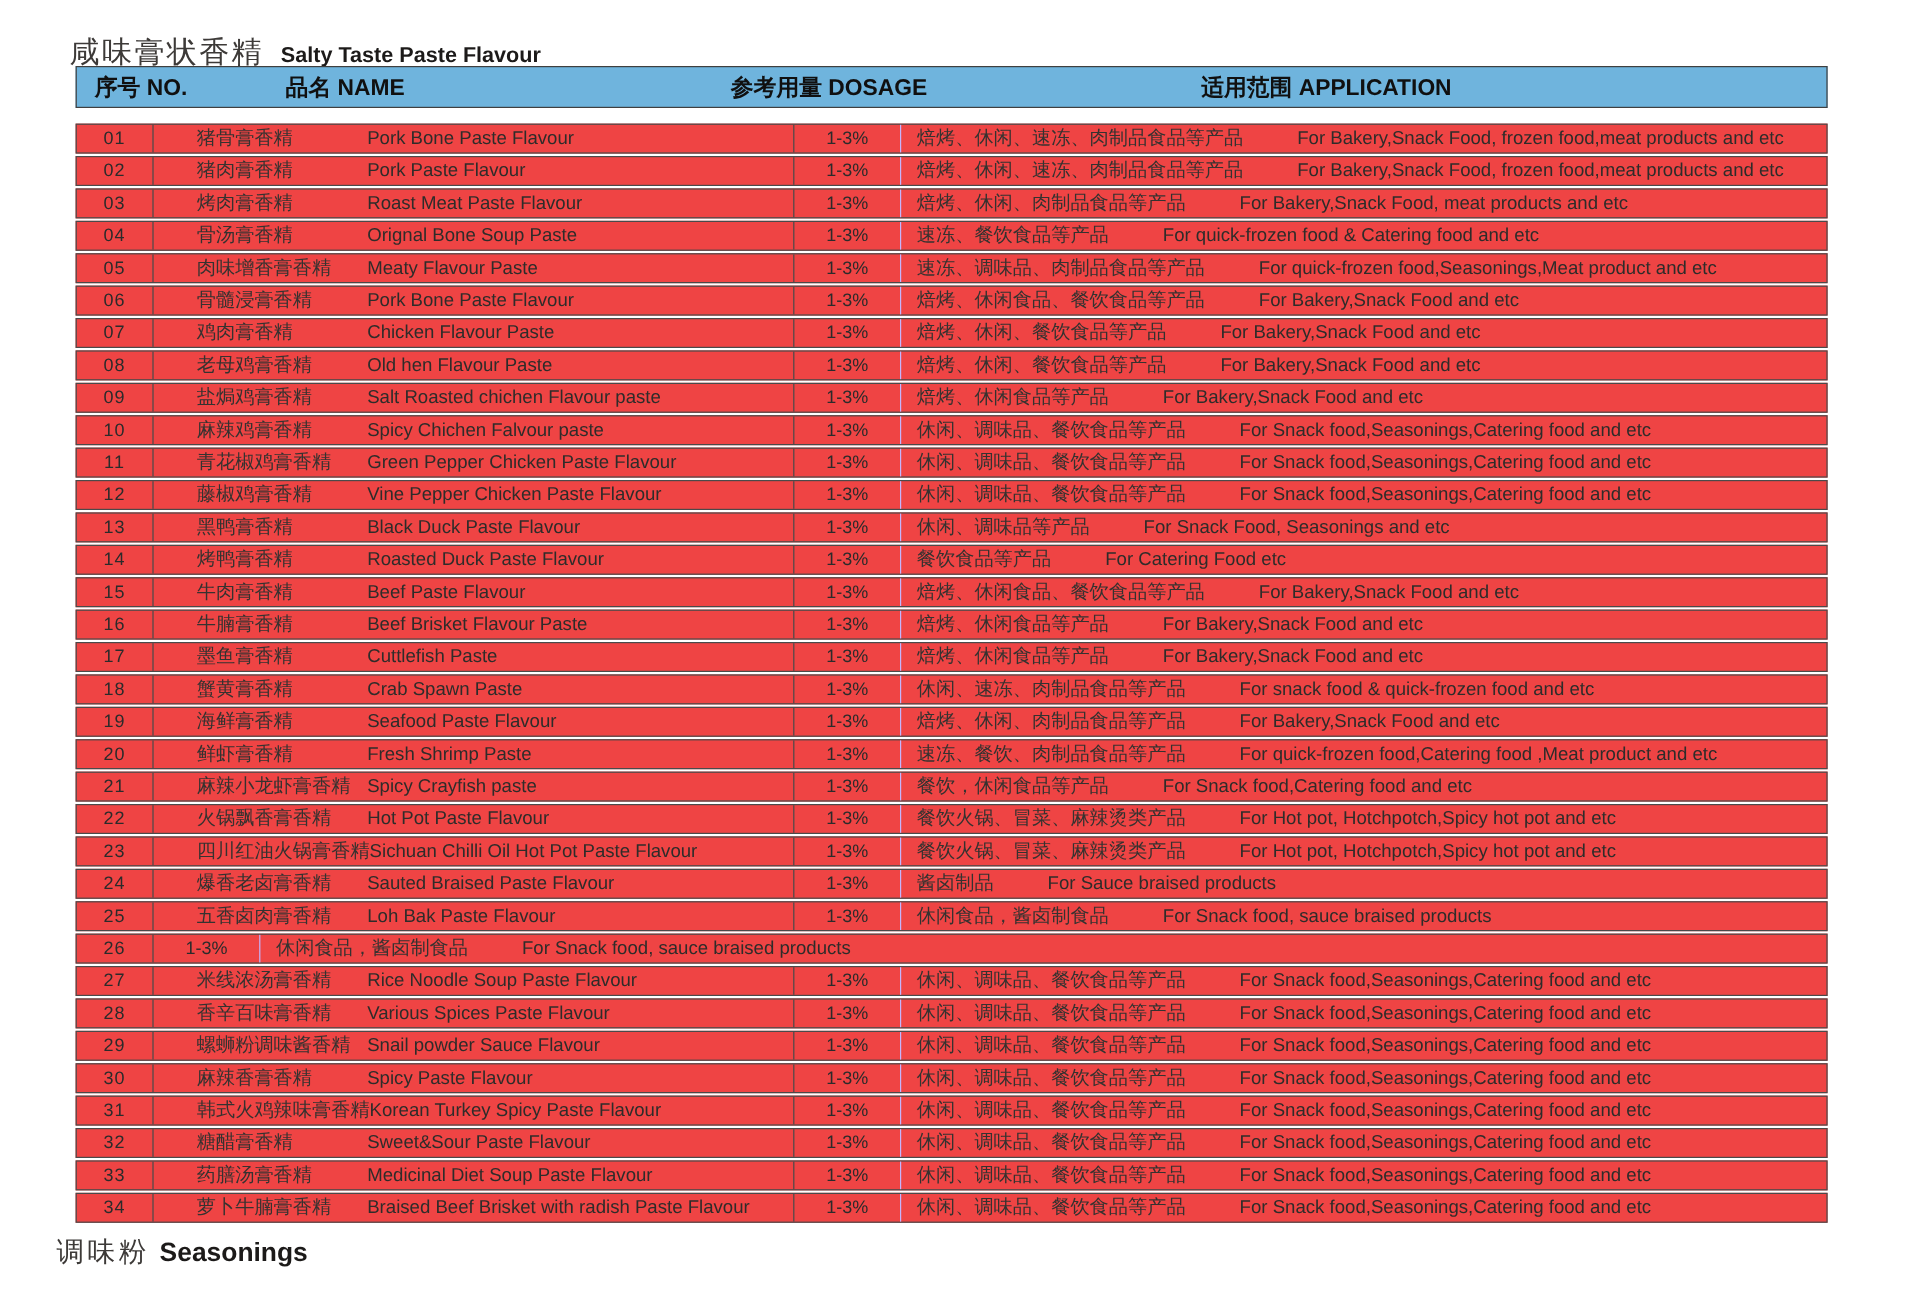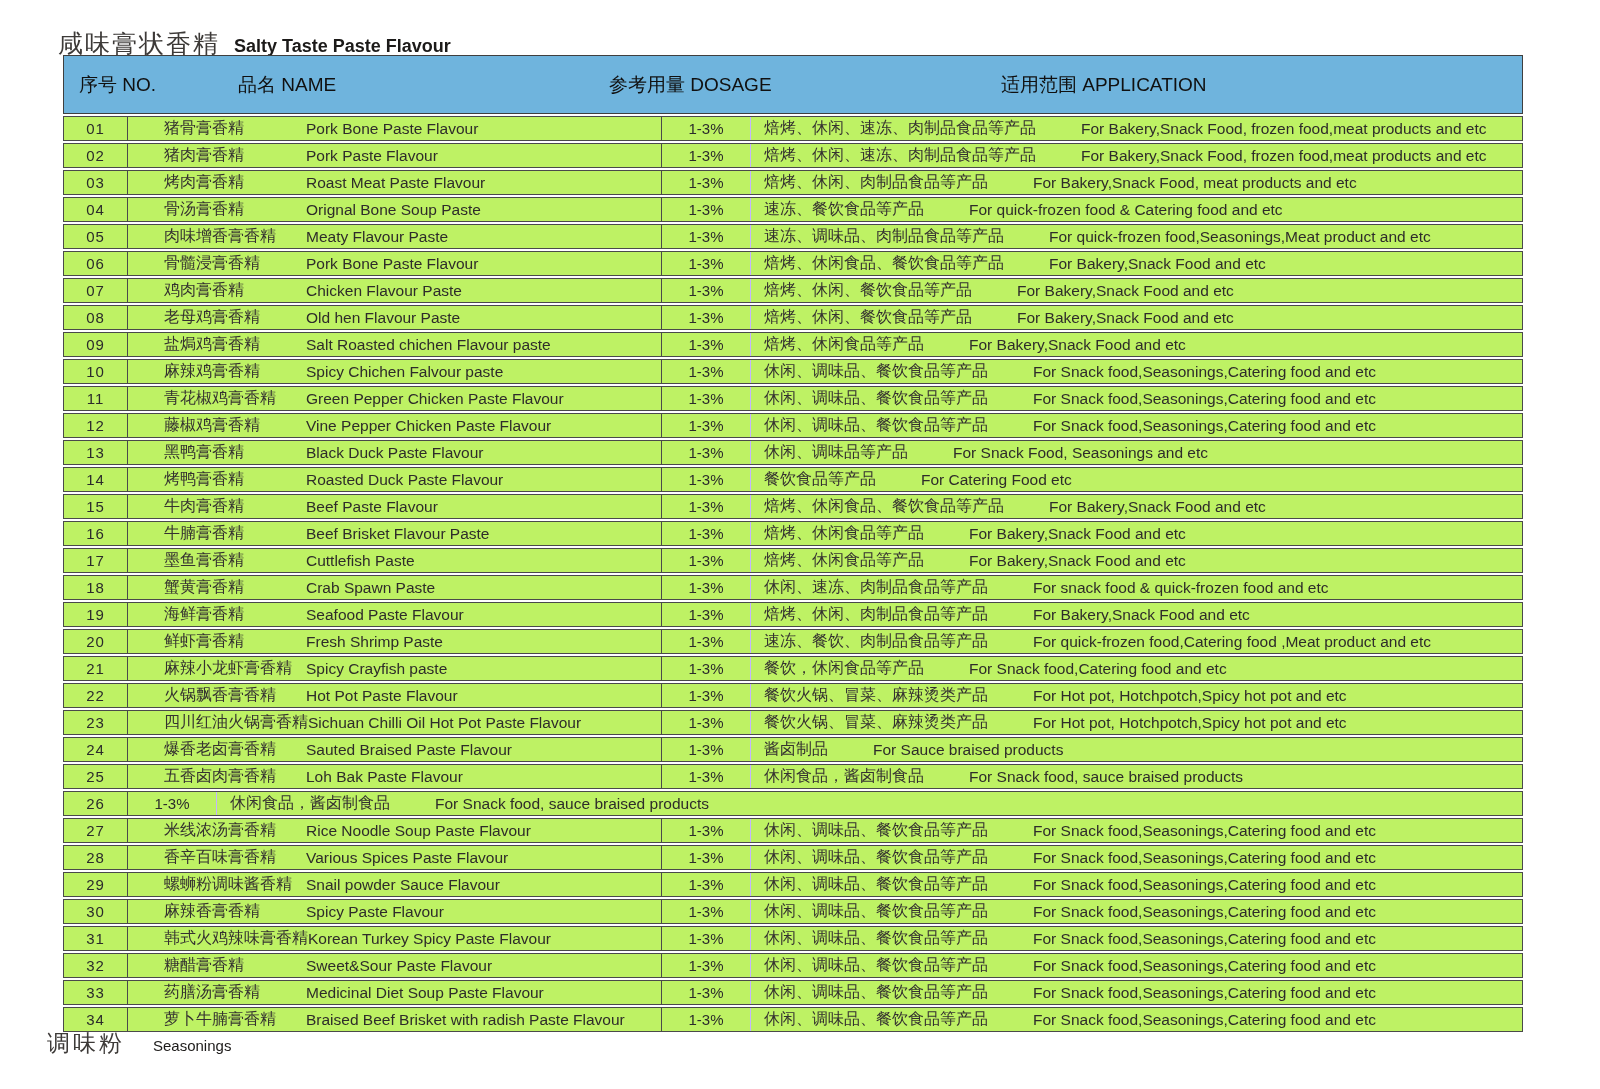--- a/index.html
+++ b/index.html
@@ -36,25 +36,26 @@
     margin-top: 28px;
   }
   .flavour-table {
     position: absolute;
     left: 63px;
     top: 55px;
     width: 1460px;
   }
   .thead {
     position: relative;
-    height: 59px;
+    height: 35px;
     background: #6fb4dd;
     border: 1px solid #3f3f3f;
     box-sizing: border-box;
-    margin-bottom: 2px;
+    margin-bottom: 13px;
+    font-weight: bold;
   }
   .thead .h {
     position: absolute;
     top: 50%;
     transform: translateY(-50%);
     font-size: 19px;
     color: #101010;
     white-space: nowrap;
   }
   .h-no { left: 15px; }
@@ -64,21 +65,21 @@
   .tbody {
     display: flex;
     flex-direction: column;
     gap: 2px;
   }
   .row {
     display: flex;
     height: 25px;
     box-sizing: border-box;
     border: 1px solid #4a4a4a;
-    background: #bef264;
+    background: #ef4444;
     align-items: stretch;
   }
   .cell {
     display: flex;
     align-items: center;
     box-sizing: border-box;
     overflow: hidden;
     white-space: nowrap;
   }
   .c-no {
@@ -121,31 +122,31 @@
   .c-app .en {
     font-size: 15.5px;
     color: #2e2c2a;
   }
   .footer-title {
     position: absolute;
     left: 47px;
     top: 1028px;
     display: flex;
     align-items: baseline;
-    gap: 28px;
+    gap: 8px;
     white-space: nowrap;
   }
   .footer-title .cn {
     font-size: 23px;
     color: #3d3a38;
     letter-spacing: 3px;
   }
   .footer-title .en {
-    font-size: 15px;
-    font-weight: normal;
+    font-size: 22px;
+    font-weight: bold;
     color: #1c1a19;
   }
 </style>
 </head>
 <body>
 
 <div class="section-title">
   <span class="cn">咸味膏状香精</span>
   <span class="en">Salty Taste Paste Flavour</span>
 </div>

